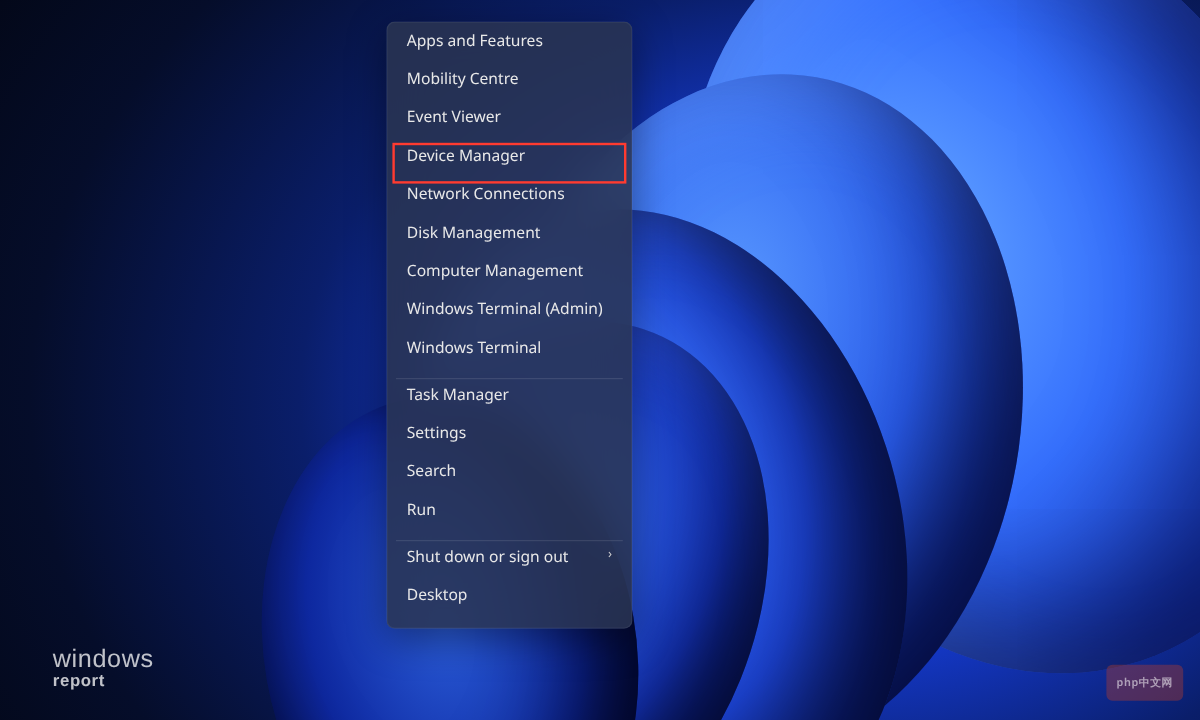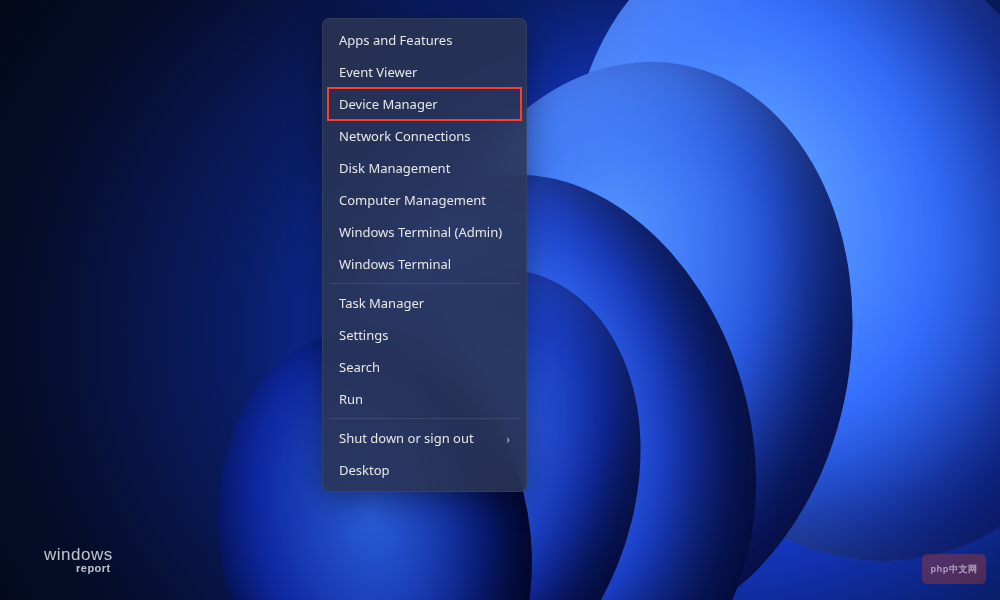--- a/index.html
+++ b/index.html
@@ -84,21 +84,20 @@
       backdrop-filter: blur(18px);
       border-radius: 7px;
       padding: 5px;
       box-shadow: 0 8px 32px rgba(0,0,0,0.4);
       border: 1px solid rgba(255,255,255,0.06);
     }
     
     .menu-item {
       height: 32px;
       display: flex;
-      align-items: center;
       padding: 0 11px;
       color: #e8e8e8;
       font-size: 13px;
       font-weight: 400;
       border-radius: 4px;
       cursor: pointer;
       position: relative;
     }
     
     .menu-item.highlighted {
@@ -123,32 +122,31 @@
     .watermark-left {
       position: absolute;
       left: 44px;
       bottom: 26px;
       color: rgba(255,255,255,0.75);
       font-family: "Segoe UI", sans-serif;
       line-height: 1;
     }
     
     .watermark-left .wm-windows {
-      font-size: 17px;
+      font-size: 21px;
       font-weight: 300;
       letter-spacing: 0.5px;
       display: block;
     }
     
     .watermark-left .wm-report {
-      font-size: 11px;
+      font-size: 14px;
       font-weight: 600;
       letter-spacing: 0.5px;
       display: block;
-      margin-left: 32px;
     }
     
     .watermark-right {
       position: absolute;
       right: 14px;
       bottom: 16px;
       width: 64px;
       height: 30px;
       background: rgba(180,60,45,0.4);
       border-radius: 5px;
@@ -171,20 +169,23 @@
   <div class="petal petal3"></div>
   <div class="petal petal4"></div>
   <div class="petal petal5"></div>
 </div>
 
 <div class="context-menu" id="ctx-menu">
     <div class="menu-item">
       <span>Apps and Features</span>
     </div>
     <div class="menu-item">
+      <span>Mobility Centre</span>
+    </div>
+    <div class="menu-item">
       <span>Event Viewer</span>
     </div>
     <div class="menu-item highlighted">
       <span>Device Manager</span>
     </div>
     <div class="menu-item">
       <span>Network Connections</span>
     </div>
     <div class="menu-item">
       <span>Disk Management</span>

